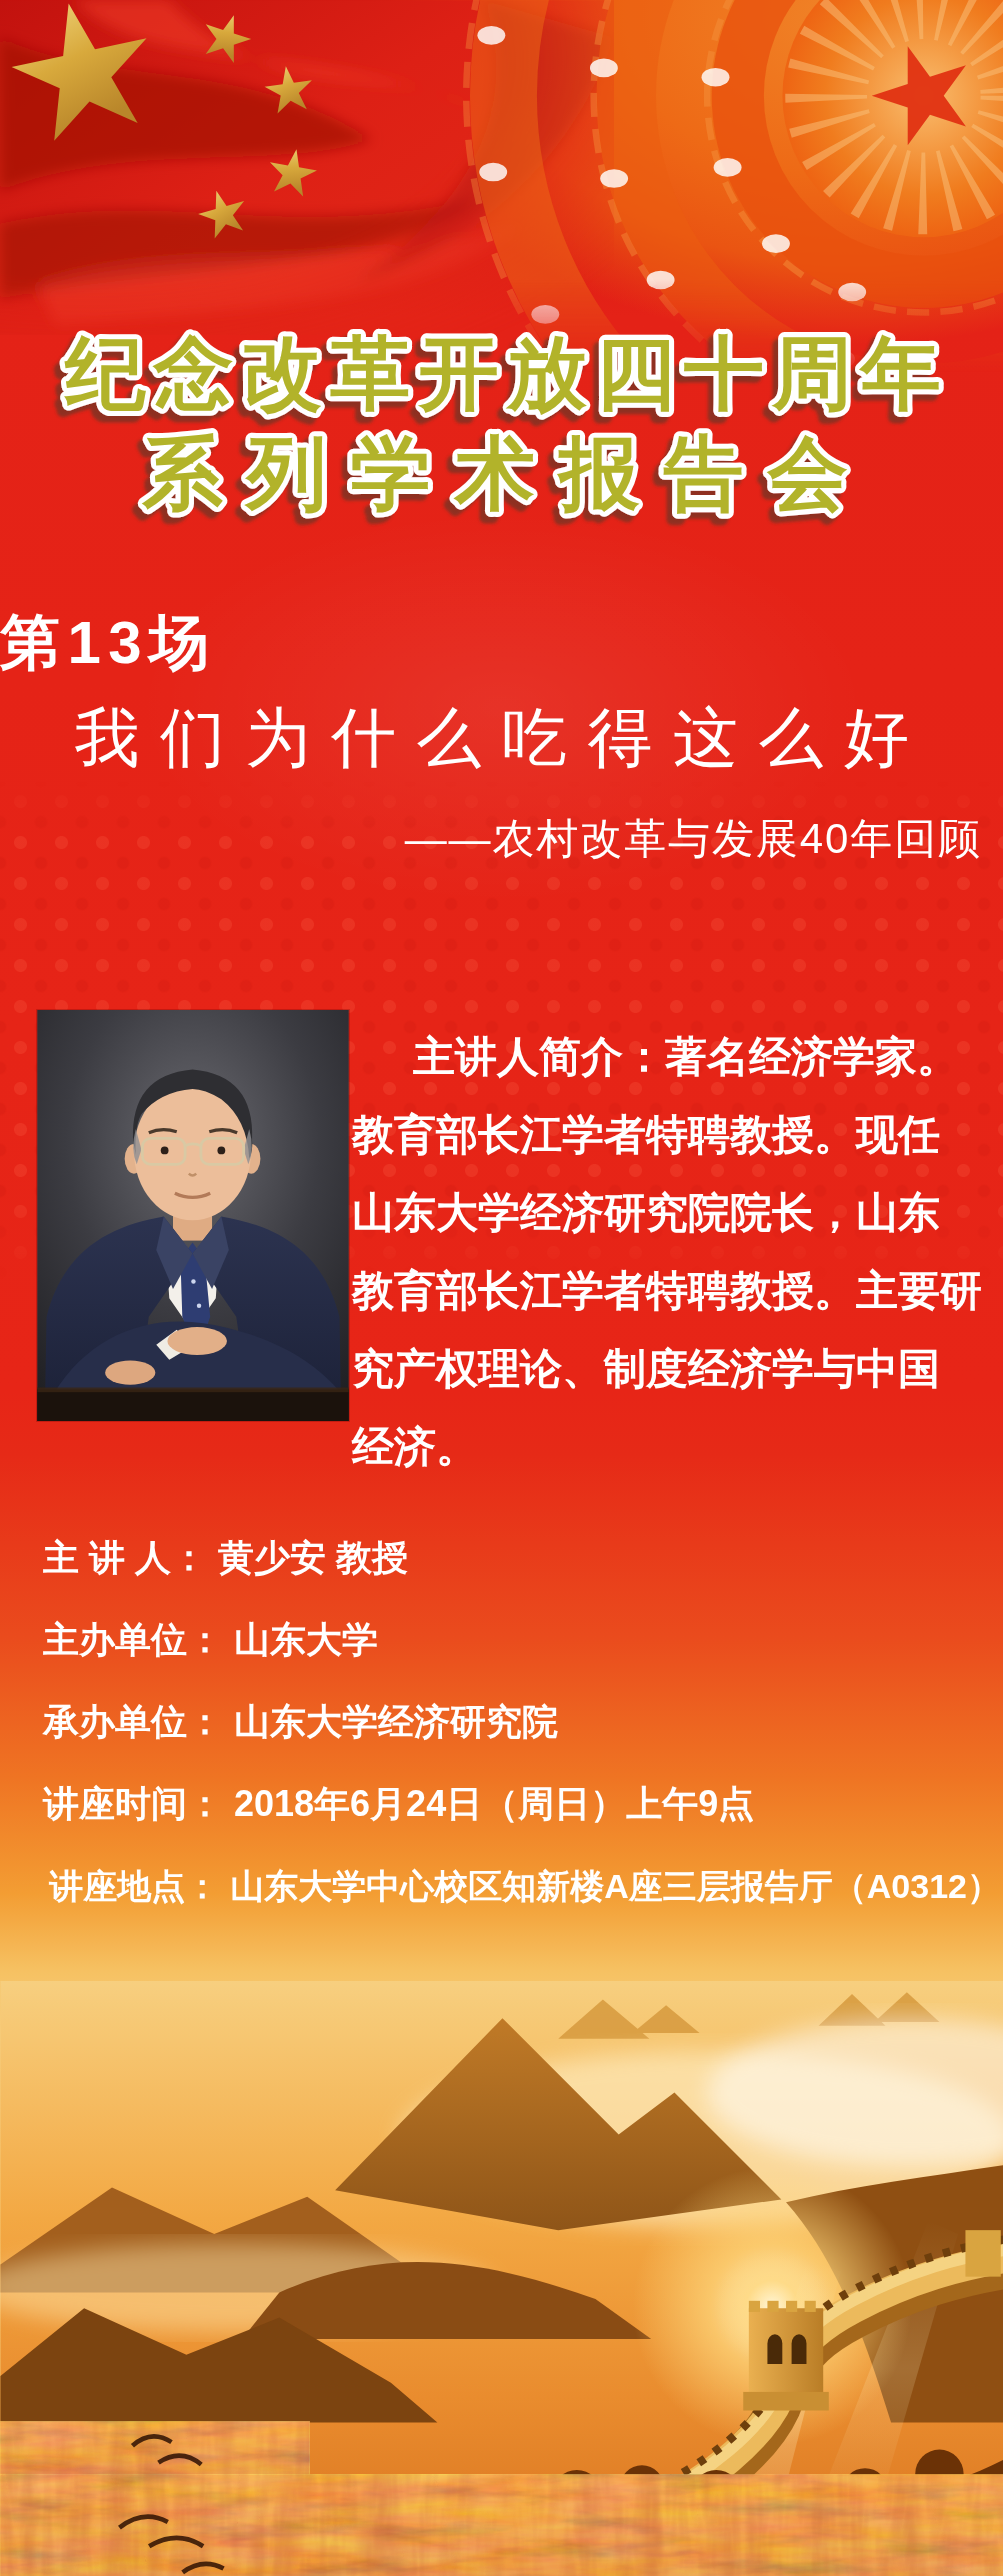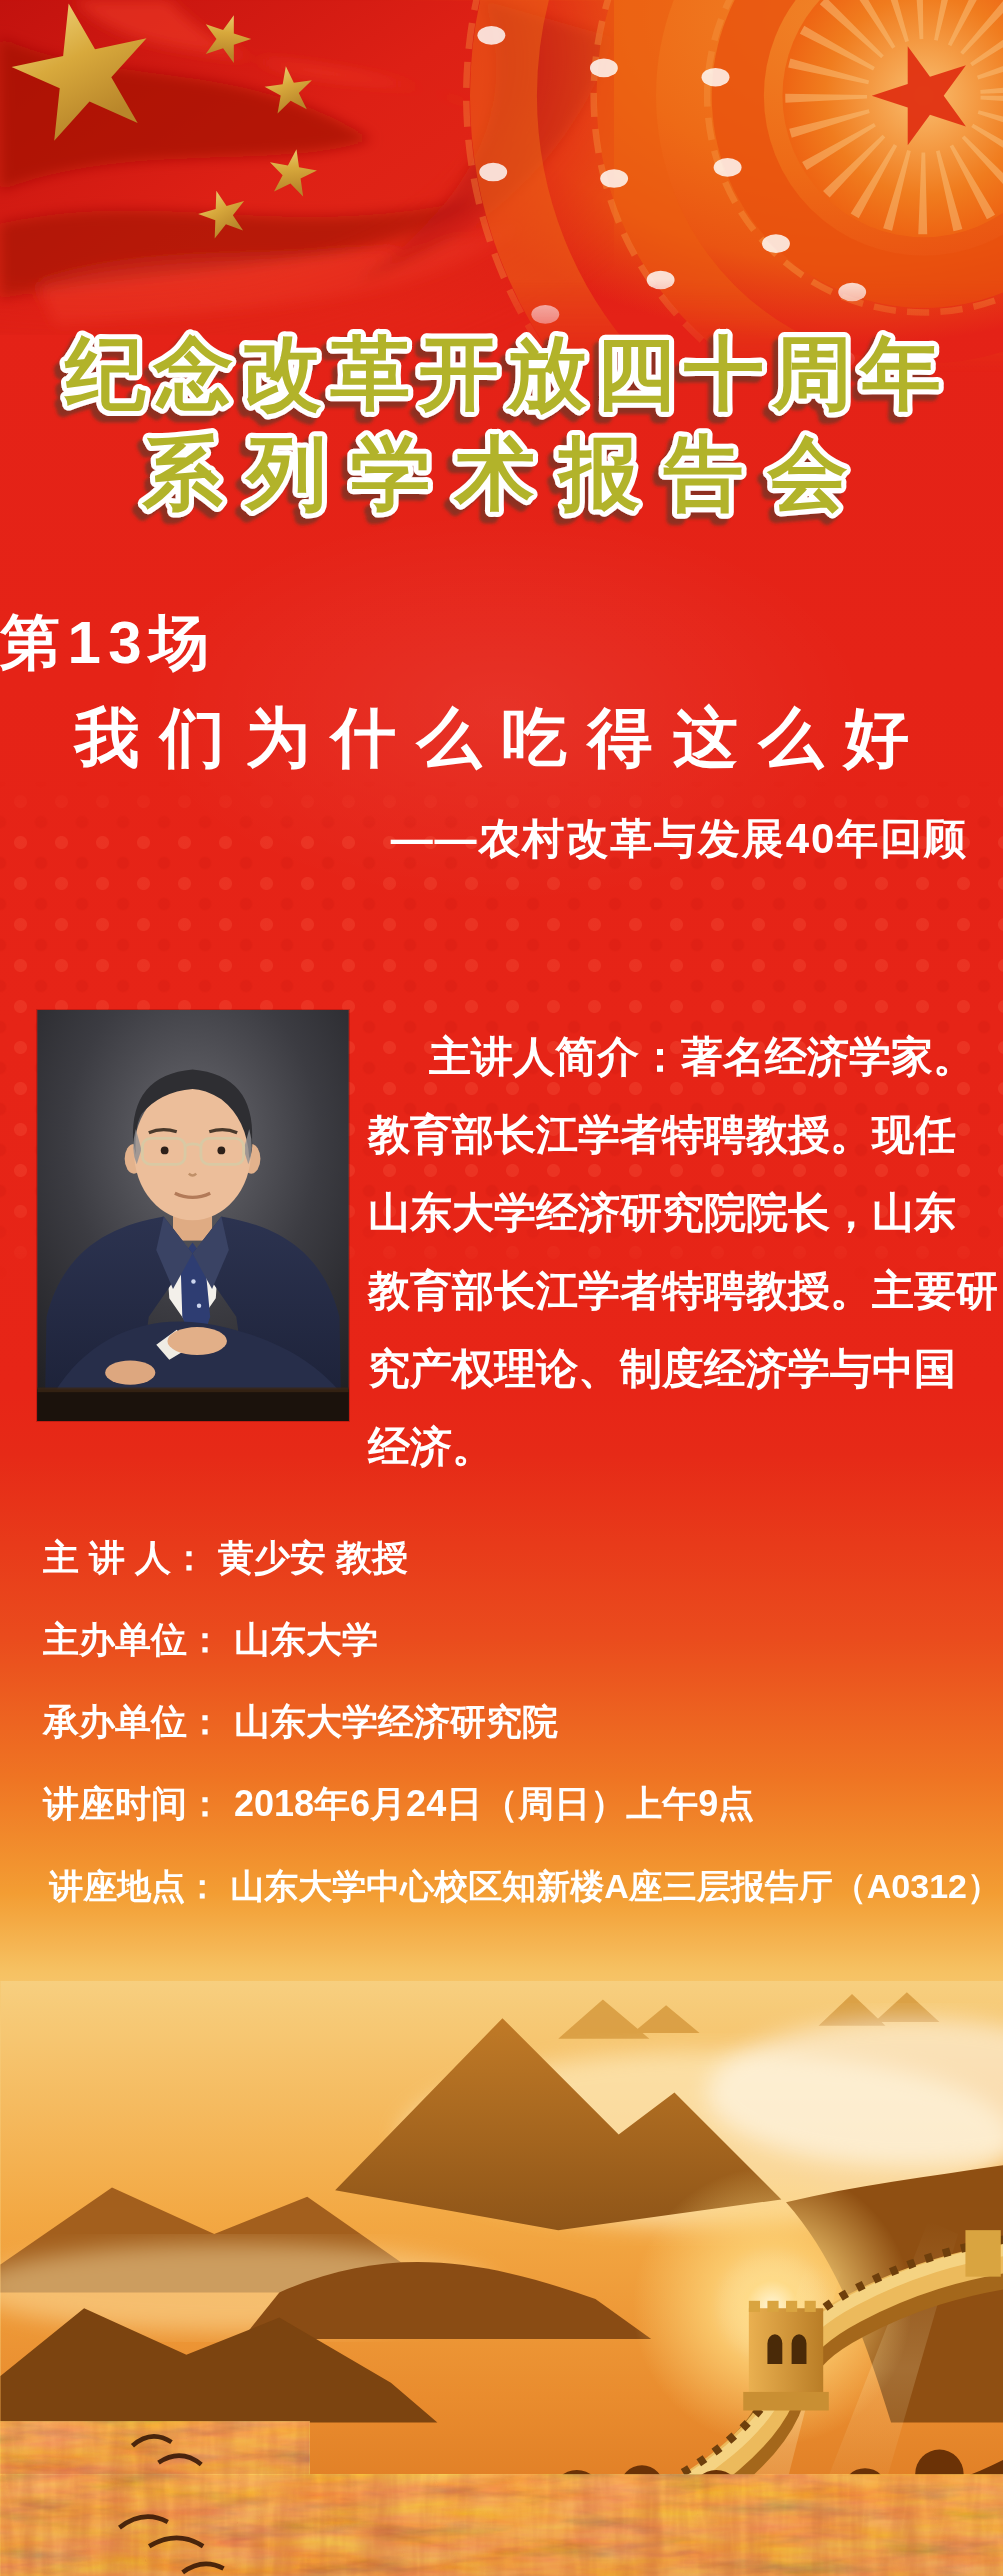--- a/index.html
+++ b/index.html
@@ -23,24 +23,24 @@
       radial-gradient(circle,rgba(185,18,10,.30) 5.6px,rgba(185,18,10,0) 6.5px);
     background-size:41px 41px,41px 41px;background-position:0 0,20.5px 20.5px;
     -webkit-mask-image:linear-gradient(180deg,transparent,#000 12%,#000 82%,transparent);
     mask-image:linear-gradient(180deg,transparent,#000 12%,#000 82%,transparent);}
   .flag-svg{top:0;left:0;}
   .motif-svg{top:0;left:427px;}
   .green-title-svg{top:307px;left:0;}
   .session{top:603px;left:0;width:1004px;text-align:left;color:#fff;
     font-size:60px;font-weight:700;letter-spacing:7.4px;white-space:nowrap;}
   .main-title{top:694px;left:0;width:1004px;text-align:center;color:#fff;
-    font-size:65px;font-weight:700;letter-spacing:20.5px;white-space:nowrap;}
-  .subtitle{top:811px;right:36px;color:#fff;font-size:42px;font-weight:700;letter-spacing:1.9px;white-space:nowrap;}
+    font-size:65px;font-weight:400;letter-spacing:20.5px;white-space:nowrap;}
+  .subtitle{top:811px;right:22px;color:#fff;font-size:42px;font-weight:400;letter-spacing:1.9px;white-space:nowrap;}
   .photo{top:1010px;left:37px;width:312px;height:411px;box-shadow:0 0 0 0.9px rgba(120,10,8,.35);}
-  .intro{top:1018px;left:368px;width:614px;color:#fff;
+  .intro{top:1018px;left:352px;width:614px;color:#fff;
     font-family:"Liberation Serif","DejaVu Serif",serif;font-weight:700;font-size:42px;}
   .intro-line{line-height:78px;height:78px;white-space:nowrap;}
   .intro-line.indent{text-indent:61px;}
   .details{top:1533px;left:43px;width:958px;color:#fff;font-weight:700;}
   .detail-row{font-size:36px;line-height:50px;margin-bottom:32px;white-space:nowrap;}
   .detail-row:last-child{font-size:34px;text-align:right;}
   .detail-label{margin-right:11px;}
   .scene-svg{left:0;top:1981px;}
 </style>
 </head>

